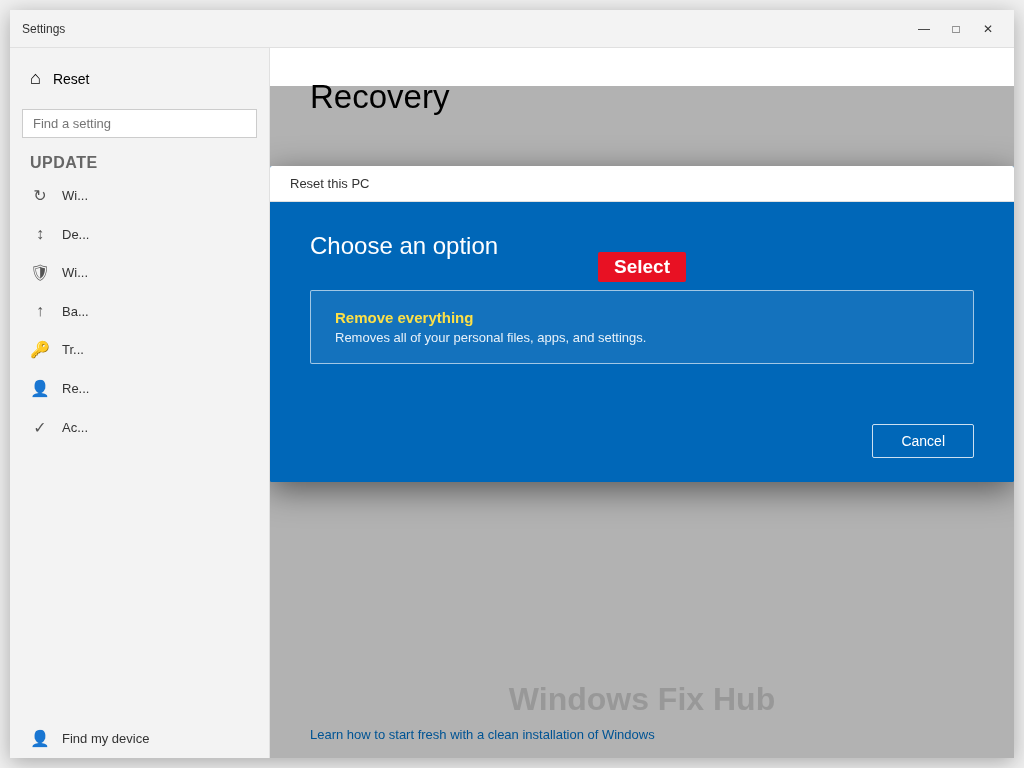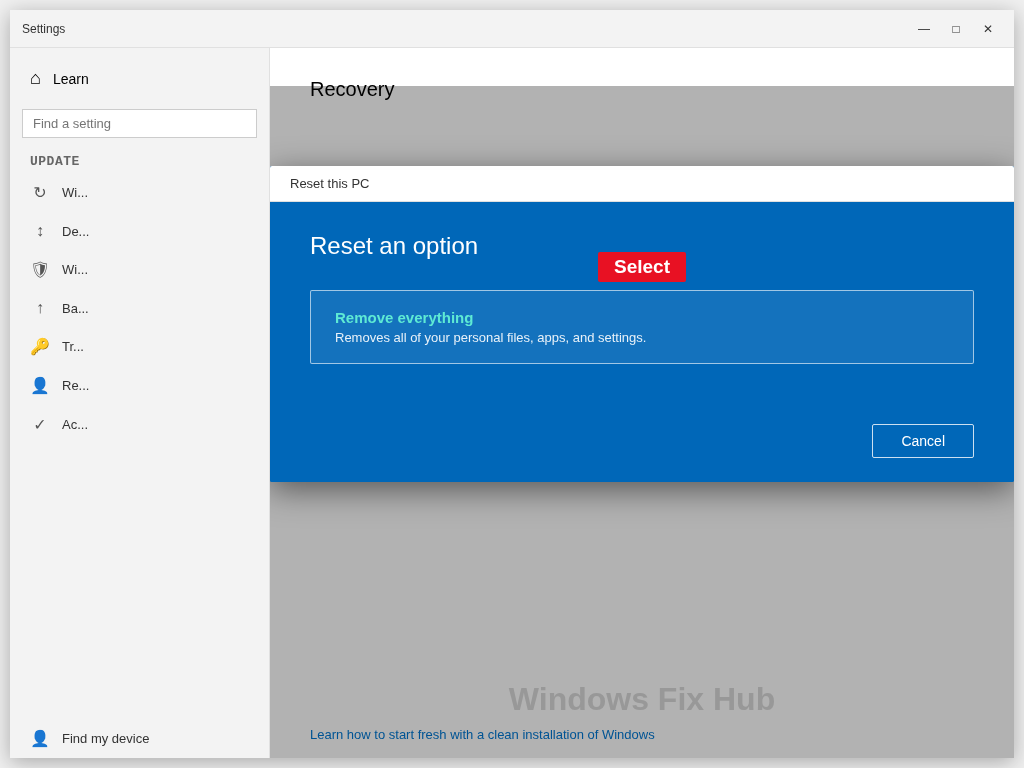--- a/index.html
+++ b/index.html
@@ -89,27 +89,26 @@
     .sidebar-search {
       margin: 8px 12px;
       padding: 6px 10px;
       border: 1px solid #ccc;
       background: #fff;
       font-size: 13px;
       color: #666;
     }
 
     .sidebar-section-label {
-      font-size: 13px;
+      font-size: 16px;
       font-weight: 600;
       color: #666;
       padding: 8px 20px 4px;
       text-transform: uppercase;
       letter-spacing: 0.5px;
-      font-family: Liberation Mono, monospace;
     }
 
     .sidebar-item {
       display: flex;
       align-items: center;
       gap: 12px;
       padding: 10px 20px;
       cursor: pointer;
       font-size: 13px;
       color: #333;
@@ -119,21 +118,21 @@
     
     .right-content {
       flex: 1;
       background: #fff;
       padding: 30px 40px;
       position: relative;
       overflow-y: auto;
     }
 
     .page-title {
-      font-size: 20px;
+      font-size: 33px;
       font-weight: 300;
       color: #000;
       margin-bottom: 20px;
     }
 
     
     .watermark {
       position: absolute;
       bottom: 40px;
       left: 0;
@@ -226,21 +225,21 @@
       border-radius: 2px;
       padding: 18px 24px;
       margin-bottom: 14px;
       cursor: pointer;
       transition: background 0.15s;
     }
 
     .option-title {
       font-size: 15px;
       font-weight: 700;
-      color: #5eead4;
+      color: #fde047;
       margin-bottom: 4px;
     }
     .option-title.highlighted {
       background: #7a7a00;
       color: #fff;
       display: inline-block;
       padding: 1px 6px;
       margin-bottom: 6px;
     }
 
@@ -278,21 +277,21 @@
       <button class="title-bar-btn">□</button>
       <button class="title-bar-btn close">✕</button>
     </div>
   </div>
 
   <div class="main-content">
 
     <div class="sidebar">
       <div class="sidebar-home">
         <span class="icon">⌂</span>
-        <span>Learn</span>
+        <span>Reset</span>
       </div>
       <input class="sidebar-search" type="text" placeholder="Find a setting" style="">
       <div class="sidebar-section-label">Update</div>
 
       <div class="sidebar-item">
         <span class="icon">↻</span>
         <span>Wi...</span>
       </div>
       <div class="sidebar-item">
         <span class="icon">↕</span>
@@ -330,21 +329,21 @@
       <h1 class="page-title">Recovery</h1>
 
       <div class="watermark">Windows Fix Hub</div>
 
       <span class="learn-link">Learn how to start fresh with a clean installation of Windows</span>
 
       <div class="dialog-overlay">
         <div class="dialog">
           <div class="dialog-header">Reset this PC</div>
           <div class="dialog-body">
-            <h2 class="dialog-title">Reset an option</h2>
+            <h2 class="dialog-title">Choose an option</h2>
 
             <div class="select-badge-container">
               <div class="select-badge">Select</div>
             </div>
 
             <div class="option-card">
               <div class="option-title">Remove everything</div>
               <div class="option-desc">Removes all of your personal files, apps, and settings.</div>
             </div>
           </div>

